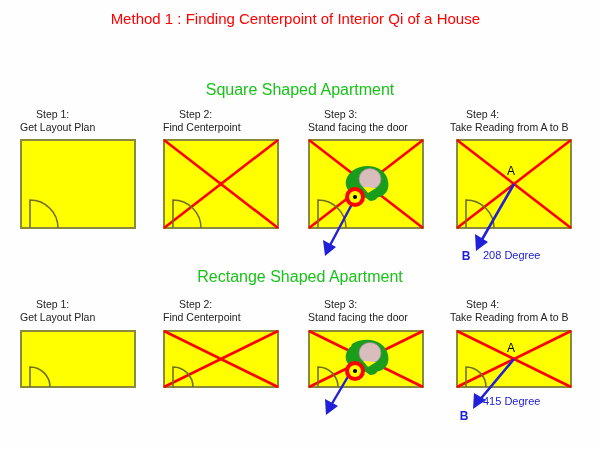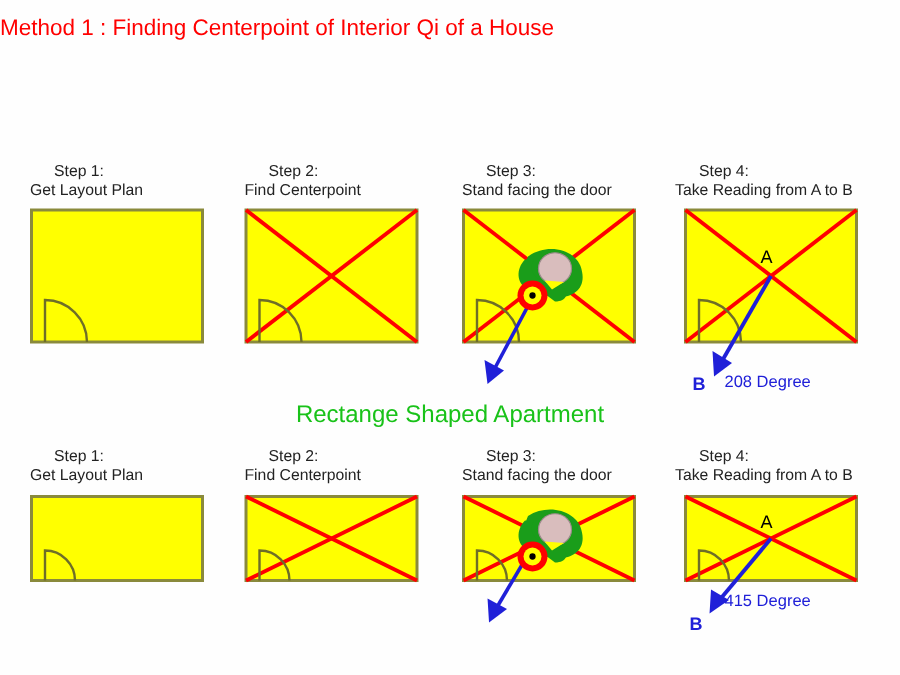--- a/index.html
+++ b/index.html
@@ -7,21 +7,21 @@
     width:600px; height:450px;
     background:#fefefe;
     font-family:"Liberation Sans", sans-serif;
     overflow:hidden;
     position:relative;
   }
   #stage { position:absolute; left:0; top:0; width:600px; height:450px; }
 
   .title-block {
     position:absolute; left:0; top:8px; width:480px;
-    text-align:left; color:#ff0000;
+    text-align:right; color:#ff0000;
     font-size:15px; line-height:21px; font-weight:400;
   }
   .title-line { display:block; white-space:nowrap; }
 
   .section-heading {
     position:absolute; width:600px; left:0; text-align:center;
     color:#19c219; font-size:16px; font-weight:400; white-space:nowrap;
   }
   #heading-square { top:81px; }
   #heading-rect   { top:268px; }
@@ -42,20 +42,21 @@
 </style>
 </head>
 <body>
 
 <div id="stage">
 
   <div class="title-block">
     <span class="title-line">Method 1 : Finding Centerpoint of Interior Qi of a House</span>
   </div>
 
+  <div class="section-heading" id="heading-square">Square Shaped Apartment</div>
 
   <div class="step-label" style="left:20px; top:108px;">
     <span class="l1">Step 1:</span>
     <span class="l2">Get Layout Plan</span>
   </div>
   <div class="step-label" style="left:163px; top:108px;">
     <span class="l1">Step 2:</span>
     <span class="l2">Find Centerpoint</span>
   </div>
   <div class="step-label" style="left:308px; top:108px;">

